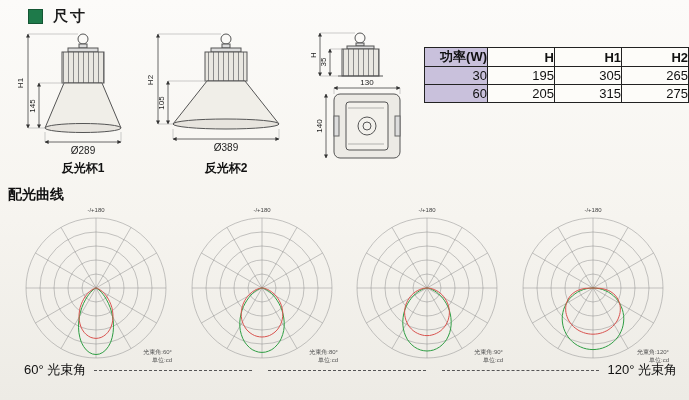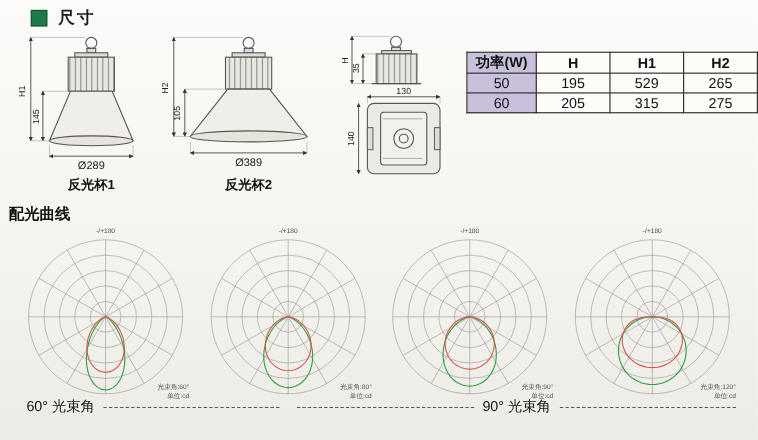--- a/index.html
+++ b/index.html
@@ -13,21 +13,21 @@
   .sec-title{margin-left:10px;font-size:15px;font-weight:bold;color:#1b1b1b;letter-spacing:2px;}
 
   
   .drawings{position:absolute;left:8px;top:28px;}
   .dim{font-size:8px;fill:#222;font-family:"Liberation Sans",sans-serif;}
   .dim-big{font-size:10px;fill:#222;font-family:"Liberation Sans",sans-serif;}
   .cap-label{font-size:12px;font-weight:bold;fill:#111;font-family:"Liberation Sans",sans-serif;}
 
   
   table.spec{position:absolute;left:424px;top:47px;border-collapse:collapse;background:#fdfcf9;}
-  table.spec th, table.spec td{border:1px solid #222;text-align:center;padding:0;
+  table.spec th, table.spec td{border:1px solid #222;text-align:right;padding:0;
         font-size:13px;color:#111;height:17px;}
   table.spec th{font-weight:bold;width:66px;}
   table.spec td{width:66px;}
   table.spec .col1{width:62px;background:#c9c1dc;}
   table.spec th.col1{background:#c9c1dc;}
 
   
   .curves-title{position:absolute;left:8px;top:186px;font-size:14px;font-weight:bold;color:#111;}
   .charts{position:absolute;left:0;top:204px;width:689px;display:flex;justify-content:space-between;
           padding:0 16px;box-sizing:border-box;}
@@ -141,23 +141,23 @@
 
   <table class="spec">
     <tbody>
       <tr>
         <th class="col1">功率(W)</th>
         <th>H</th>
         <th>H1</th>
         <th>H2</th>
       </tr>
       <tr>
-        <td class="col1">50</td>
+        <td class="col1">30</td>
         <td>195</td>
-        <td>529</td>
+        <td>305</td>
         <td>265</td>
       </tr>
       <tr>
         <td class="col1">60</td>
         <td>205</td>
         <td>315</td>
         <td>275</td>
       </tr>
     </tbody>
   </table>
@@ -236,17 +236,17 @@
           <text x="80" y="8" text-anchor="middle" font-size="6" fill="#444" font-family="&quot;Liberation Sans&quot;, sans-serif">-/+180</text>
           <text x="156" y="150" text-anchor="end" font-size="6" fill="#555" font-family="&quot;Liberation Sans&quot;, sans-serif">光束角:120°</text>
           <text x="156" y="158" text-anchor="end" font-size="6" fill="#555" font-family="&quot;Liberation Sans&quot;, sans-serif">单位:cd</text>
         </svg></div>
   </div>
 
   <div class="captions">
     <span class="cap">60° 光束角</span>
     <span class="dash"></span>
     <span class="dash"></span>
-    <span class="cap">90° 光束角</span>
     <span class="dash"></span>
+    <span class="cap">120° 光束角</span>
   </div>
 
 </div>
 
 </body></html>

